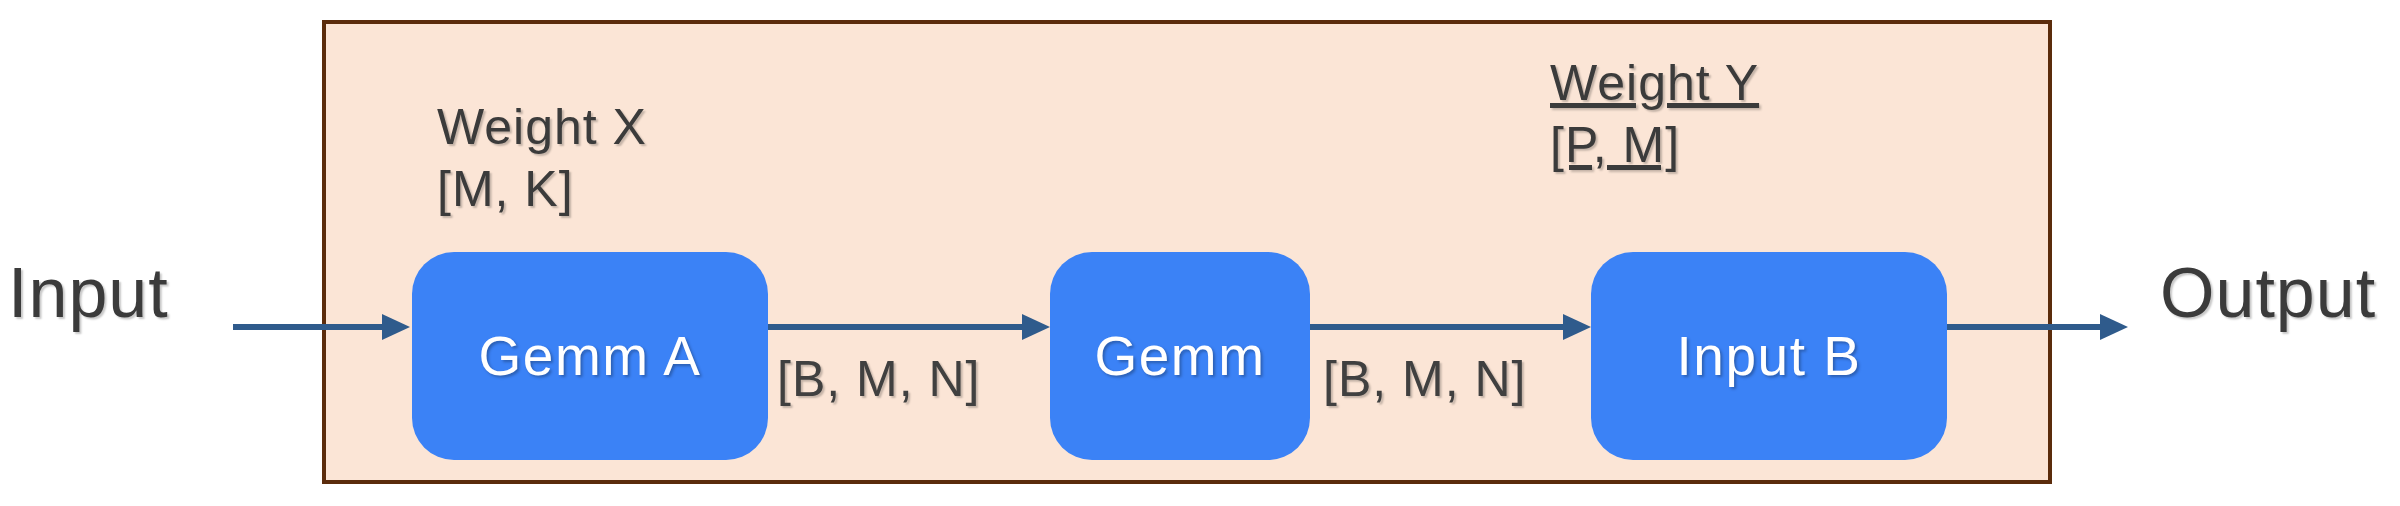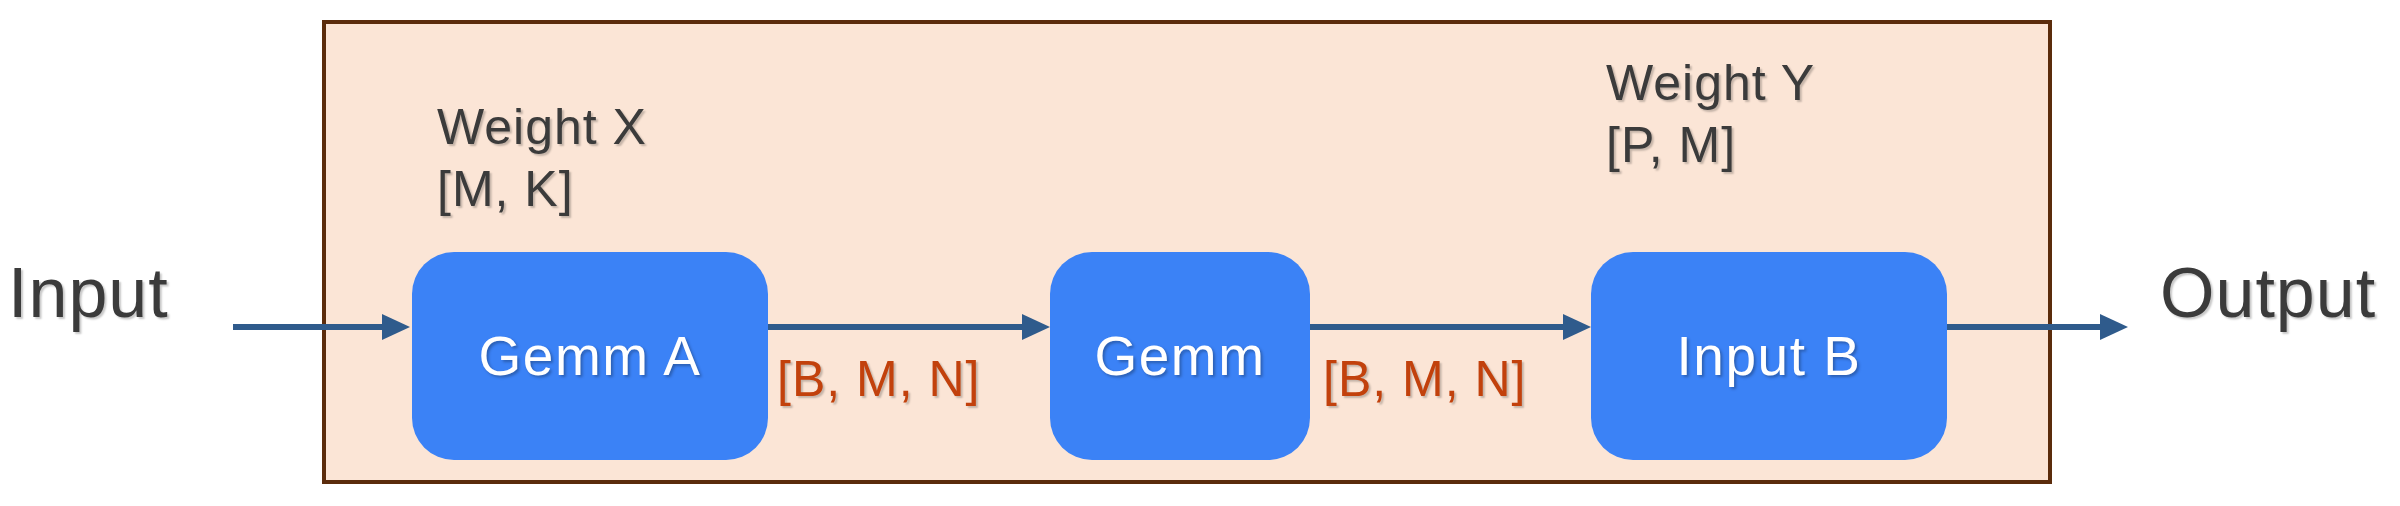--- a/index.html
+++ b/index.html
@@ -91,31 +91,31 @@
   .arrow-1 { left: 233px;  width: 177px; }
   .arrow-2 { left: 768px;  width: 282px; }
   .arrow-3 { left: 1310px; width: 281px; }
   .arrow-4 { left: 1947px; width: 181px; }
 
   .edge-label {
     position: absolute;
     top: 350px;
     font-size: 50px;
     letter-spacing: 1px;
-    color: #c2410c;
+    color: #404040;
     text-shadow: 2px 2px 2px rgba(0,0,0,0.22);
     white-space: nowrap;
   }
   .edge-label-1 { left: 777px; }
   .edge-label-2 { left: 1323px; }
 
   .label-input  { left: 8px;    top: 260px; }
   .label-output { left: 2160px; top: 260px; }
   .label-weight-x { left: 437px;  top: 52px; margin-top: 44px; }
-  .label-weight-y { left: 1606px; top: 52px; }
+  .label-weight-y { left: 1550px; top: 52px; text-decoration: underline; }
 </style>
 </head>
 <body>
 
 <div class="stage">
 
   <div class="container-box"></div>
 
   <div class="weight-label label-weight-x">
     <div>Weight X</div>

